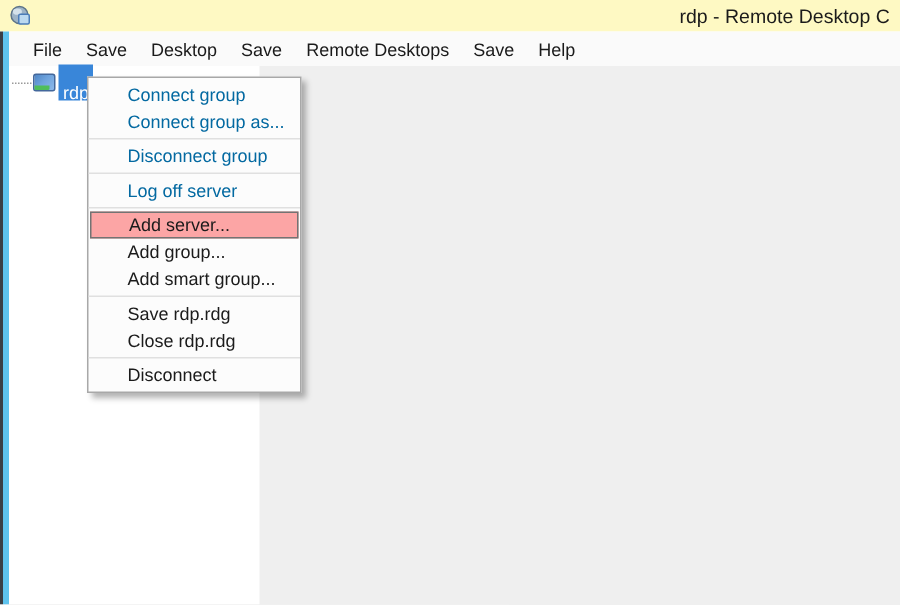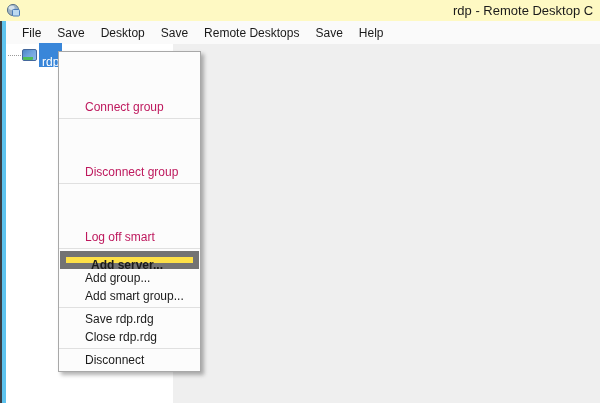--- a/index.html
+++ b/index.html
@@ -61,24 +61,24 @@
   .context-menu {
     position:absolute; left:58px; top:51px; width:143px;
     background:#fcfcfc; border:1px solid #a8a8a8;
     box-shadow:3px 3px 4px rgba(0,0,0,0.30);
     padding:2px 0; font-size:12px; color:#1b1b1b;
   }
   .cm-item {
     height:18px; line-height:18px; padding-left:26px; white-space:nowrap;
     cursor:default;
   }
-  .cm-item.disabled { color:#be185d;margin-top:44px; }
+  .cm-item.disabled { color:#0369a1; }
   .cm-item.highlight {
     height:18px; line-height:16px; margin:0 1px;
-    border:6px solid #737373; background:#fde047; padding-left:25px;font-weight:bold;
+    border:1px solid #737373; background:#fca5a5; padding-left:25px;
   }
   .cm-sep { border-top:1px solid #e0e0e0; margin:2px 0; height:0; }
 </style>
 </head>
 <body>
 
 <div class="screen">
 
   <div class="titlebar">
     <span class="app-icon">
@@ -110,24 +110,25 @@
         <span class="tree-connector"></span>
         <span class="group-icon"></span>
         <span class="node-label">rdp</span>
       </div>
     </div>
     <div class="main-panel"></div>
   </div>
 
   <div class="context-menu">
     <div class="cm-item disabled">Connect group</div>
+    <div class="cm-item disabled">Connect group as...</div>
     <div class="cm-sep"></div>
     <div class="cm-item disabled">Disconnect group</div>
     <div class="cm-sep"></div>
-    <div class="cm-item disabled">Log off smart</div>
+    <div class="cm-item disabled">Log off server</div>
     <div class="cm-sep"></div>
     <div class="cm-item highlight">Add server...</div>
     <div class="cm-item">Add group...</div>
     <div class="cm-item">Add smart group...</div>
     <div class="cm-sep"></div>
     <div class="cm-item">Save rdp.rdg</div>
     <div class="cm-item">Close rdp.rdg</div>
     <div class="cm-sep"></div>
     <div class="cm-item">Disconnect</div>
   </div>

